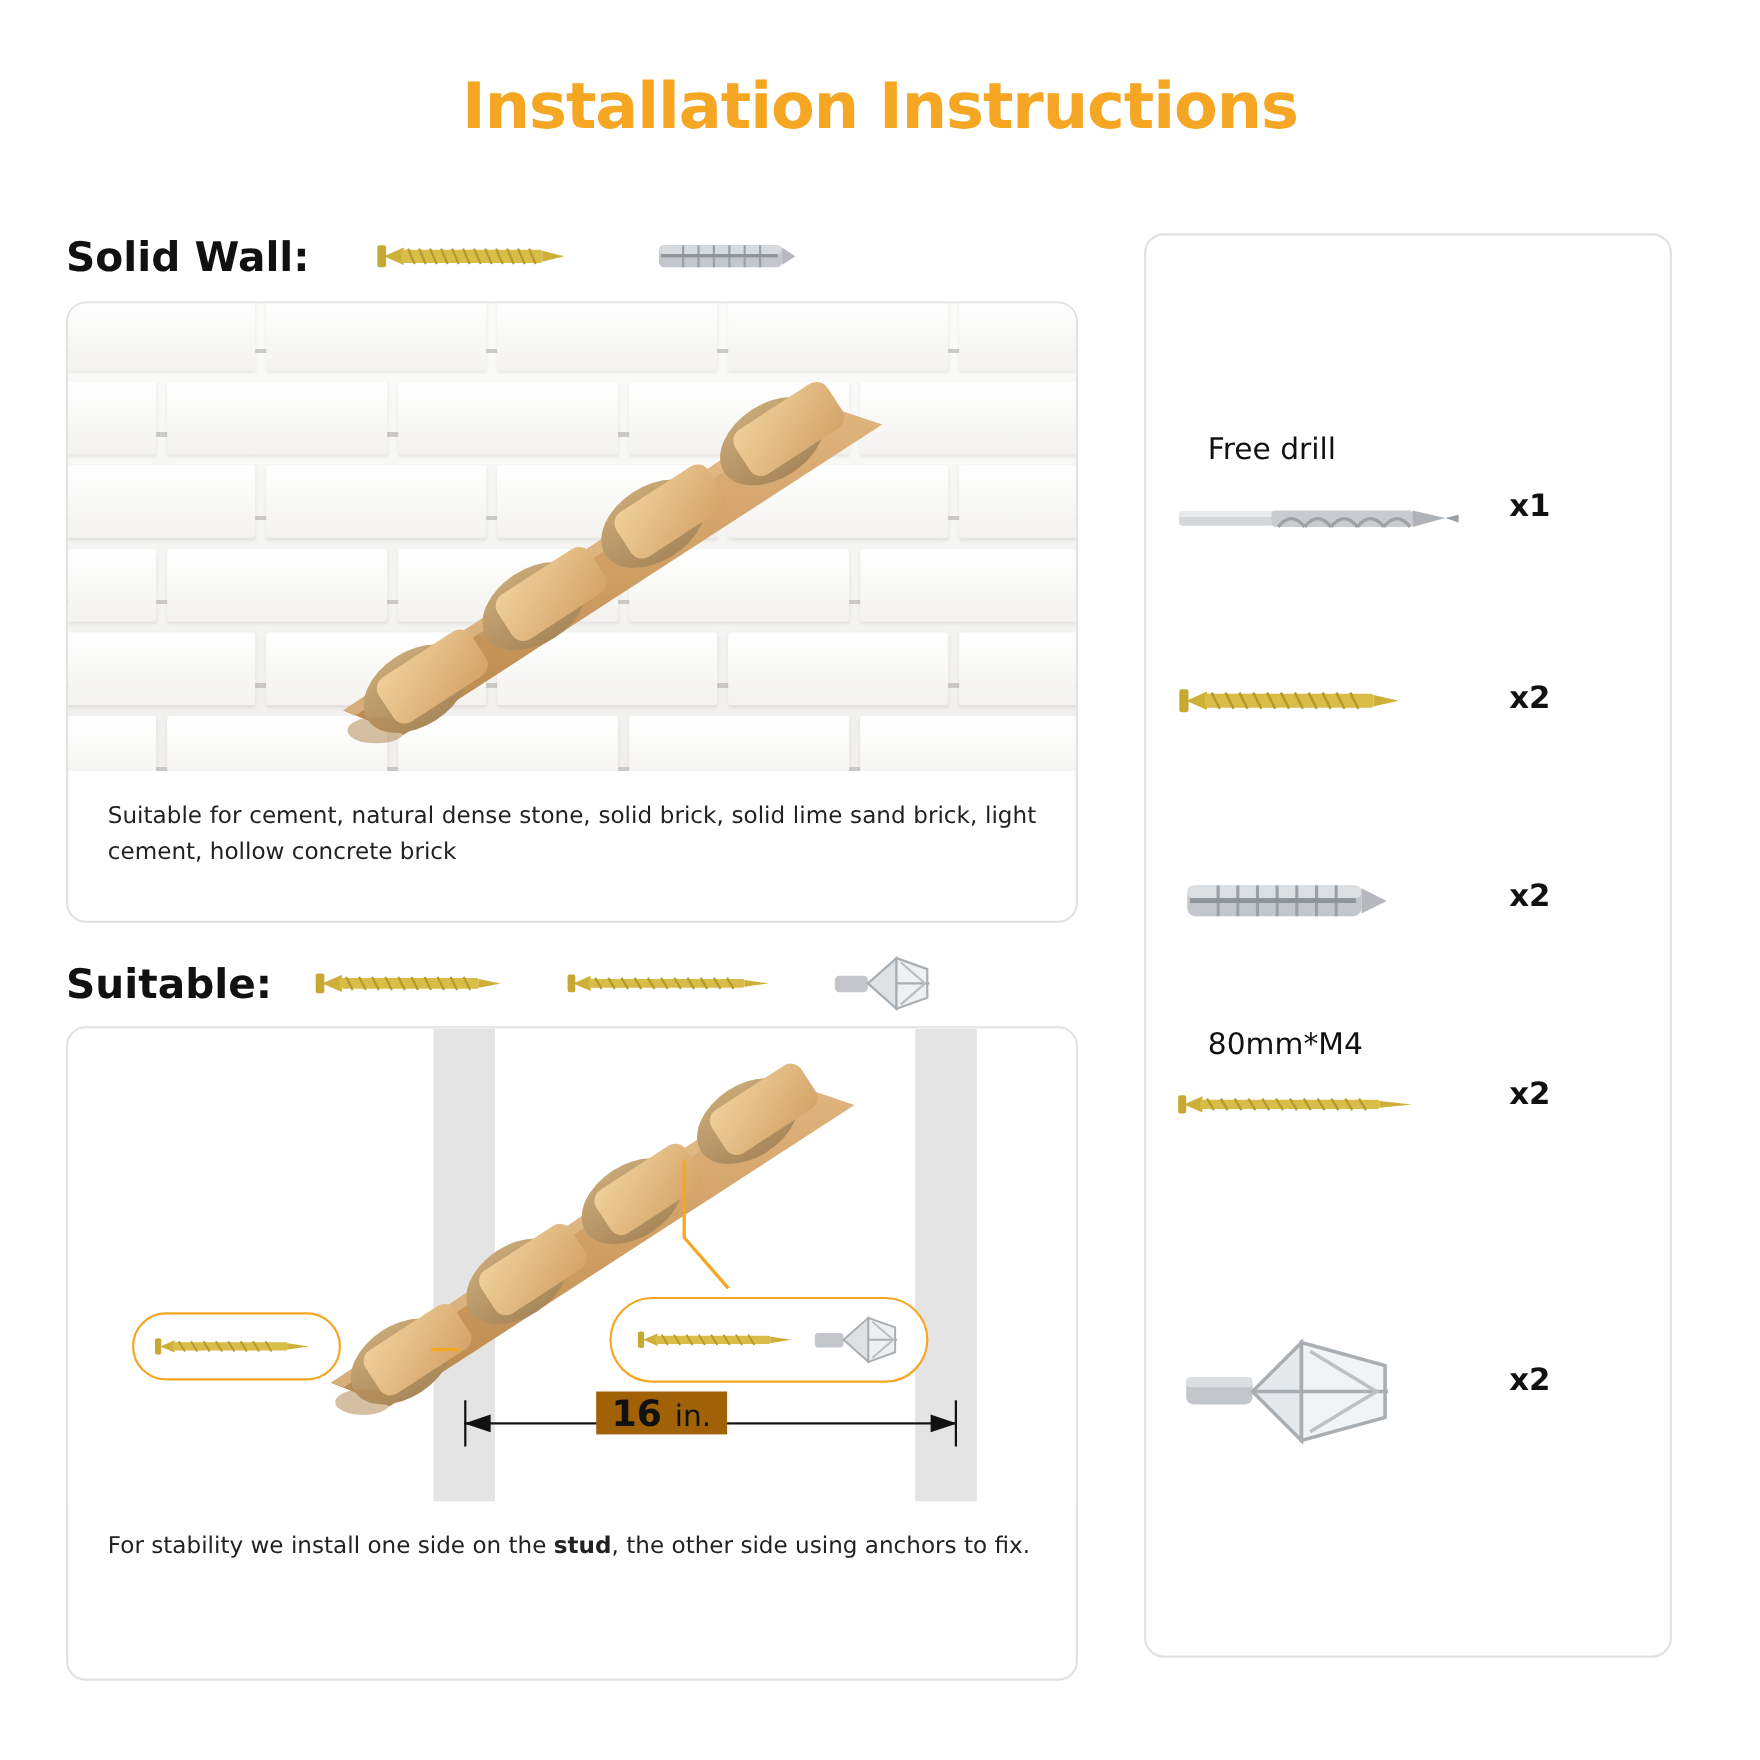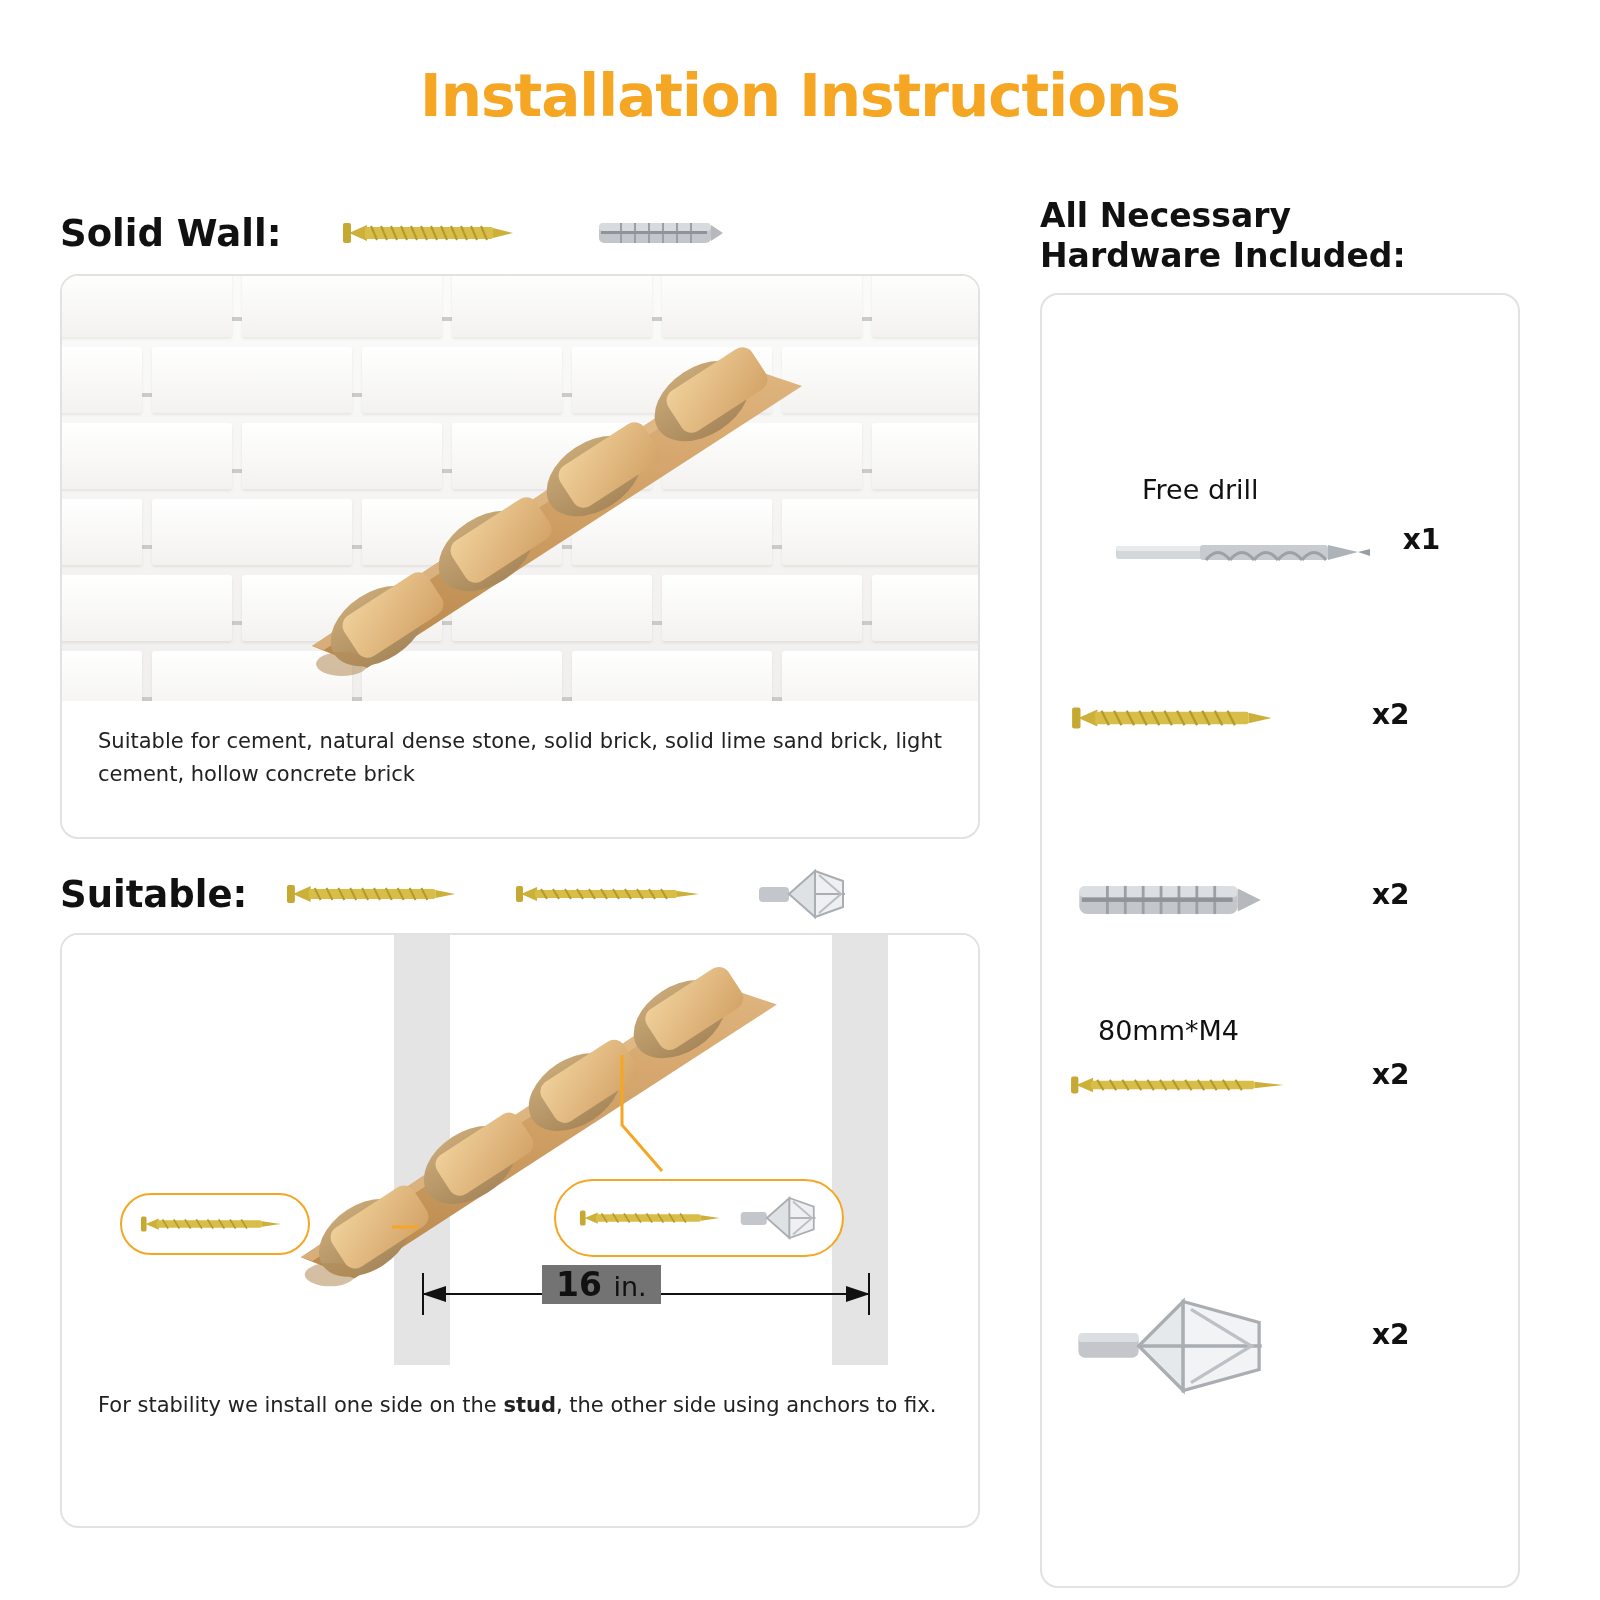--- a/index.html
+++ b/index.html
@@ -412,42 +412,38 @@
         <div>
           <div class="dimline" style="left:360px;top:358px;width:448px;"></div>
           <div class="dimcap" style="left:360px;top:338px;height:42px;"></div>
           <div class="dimcap" style="left:806px;top:338px;height:42px;"></div>
           <svg style="position:absolute;left:358px;top:348px;" width="40" height="22">
               <path d="M2 11 L26 3 L26 19 Z" fill="#111"></path>
             </svg>
           <svg style="position:absolute;left:770px;top:348px;" width="40" height="22">
               <path d="M38 11 L14 3 L14 19 Z" fill="#111"></path>
             </svg>
-          <div class="dimtext" style="left:480px;top:330px;background:#737373;padding:0 14px;">
+          <div class="dimtext" style="left:480px;top:330px;background:#a16207;padding:0 14px;">
             <span>16</span>
             <small>in.</small>
           </div>
         </div>
       </div>
 
       <div class="caption">
         <span>For stability we install one side on the </span><b>stud</b><span>, the other side using anchors to fix.</span>
       </div>
     </div>
   </div>
 
   <div class="right-col">
-    <div class="rc-title">
-      <div>All Necessary</div>
-      <div>Hardware Included:</div>
-    </div>
 
     <div class="hw-panel">
 
-      <div class="hw-row" style="top:145px;padding-left:44px;">
+      <div class="hw-row" style="top:145px;">
         <div class="hw-art">
           <div class="hw-label" style="top:34px;">Free drill</div>
           <svg width="260" height="40" viewBox="0 0 260 40" style="position:absolute;left:28px;top:92px;">
             <rect x="2" y="14" width="86" height="13" rx="3" fill="#d3d7da"></rect>
             <rect x="2" y="14" width="86" height="5" rx="2" fill="#e8eaec"></rect>
             <rect x="86" y="13" width="128" height="15" rx="3" fill="#c8ccd0"></rect>
             <g stroke="#9da2a7" stroke-width="3" fill="none">
               <path d="M92 28 Q104 13 116 28"></path>
                 <path d="M116 28 Q128 13 140 28"></path>
               <path d="M140 28 Q152 13 164 28"></path>

